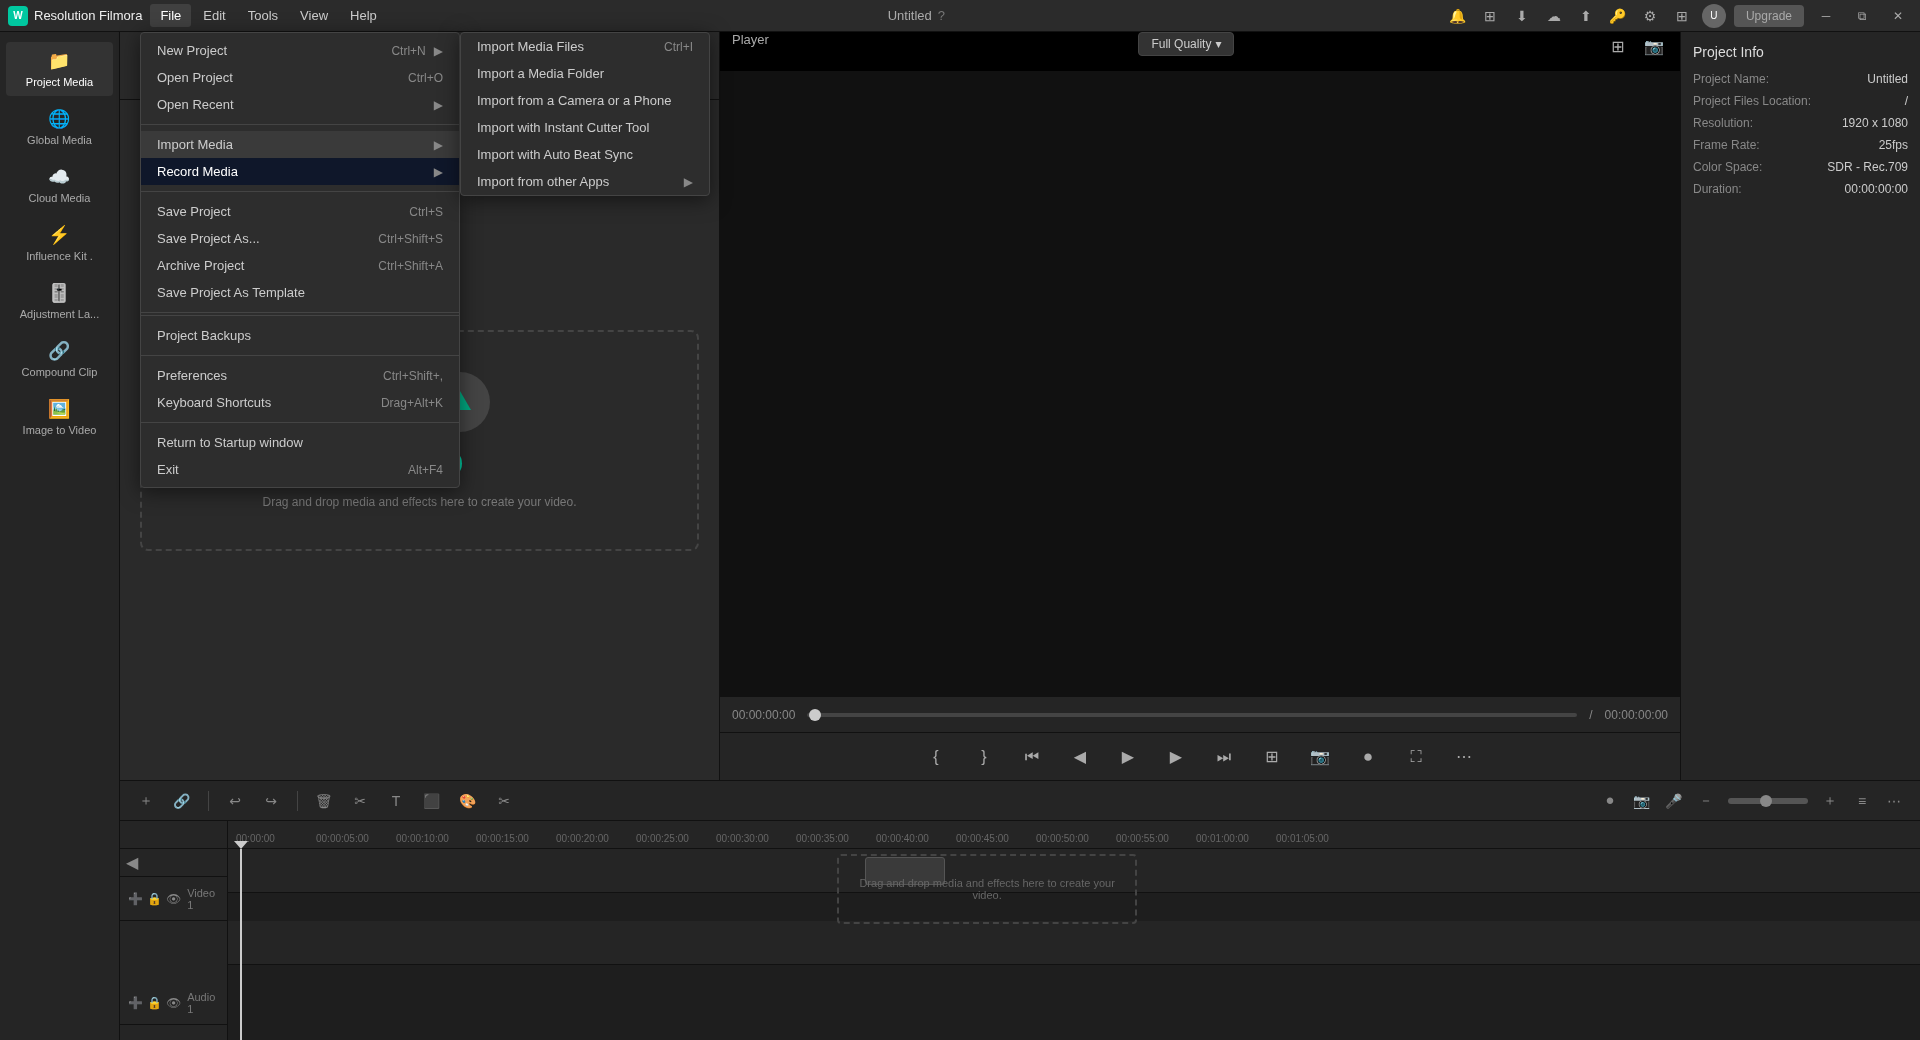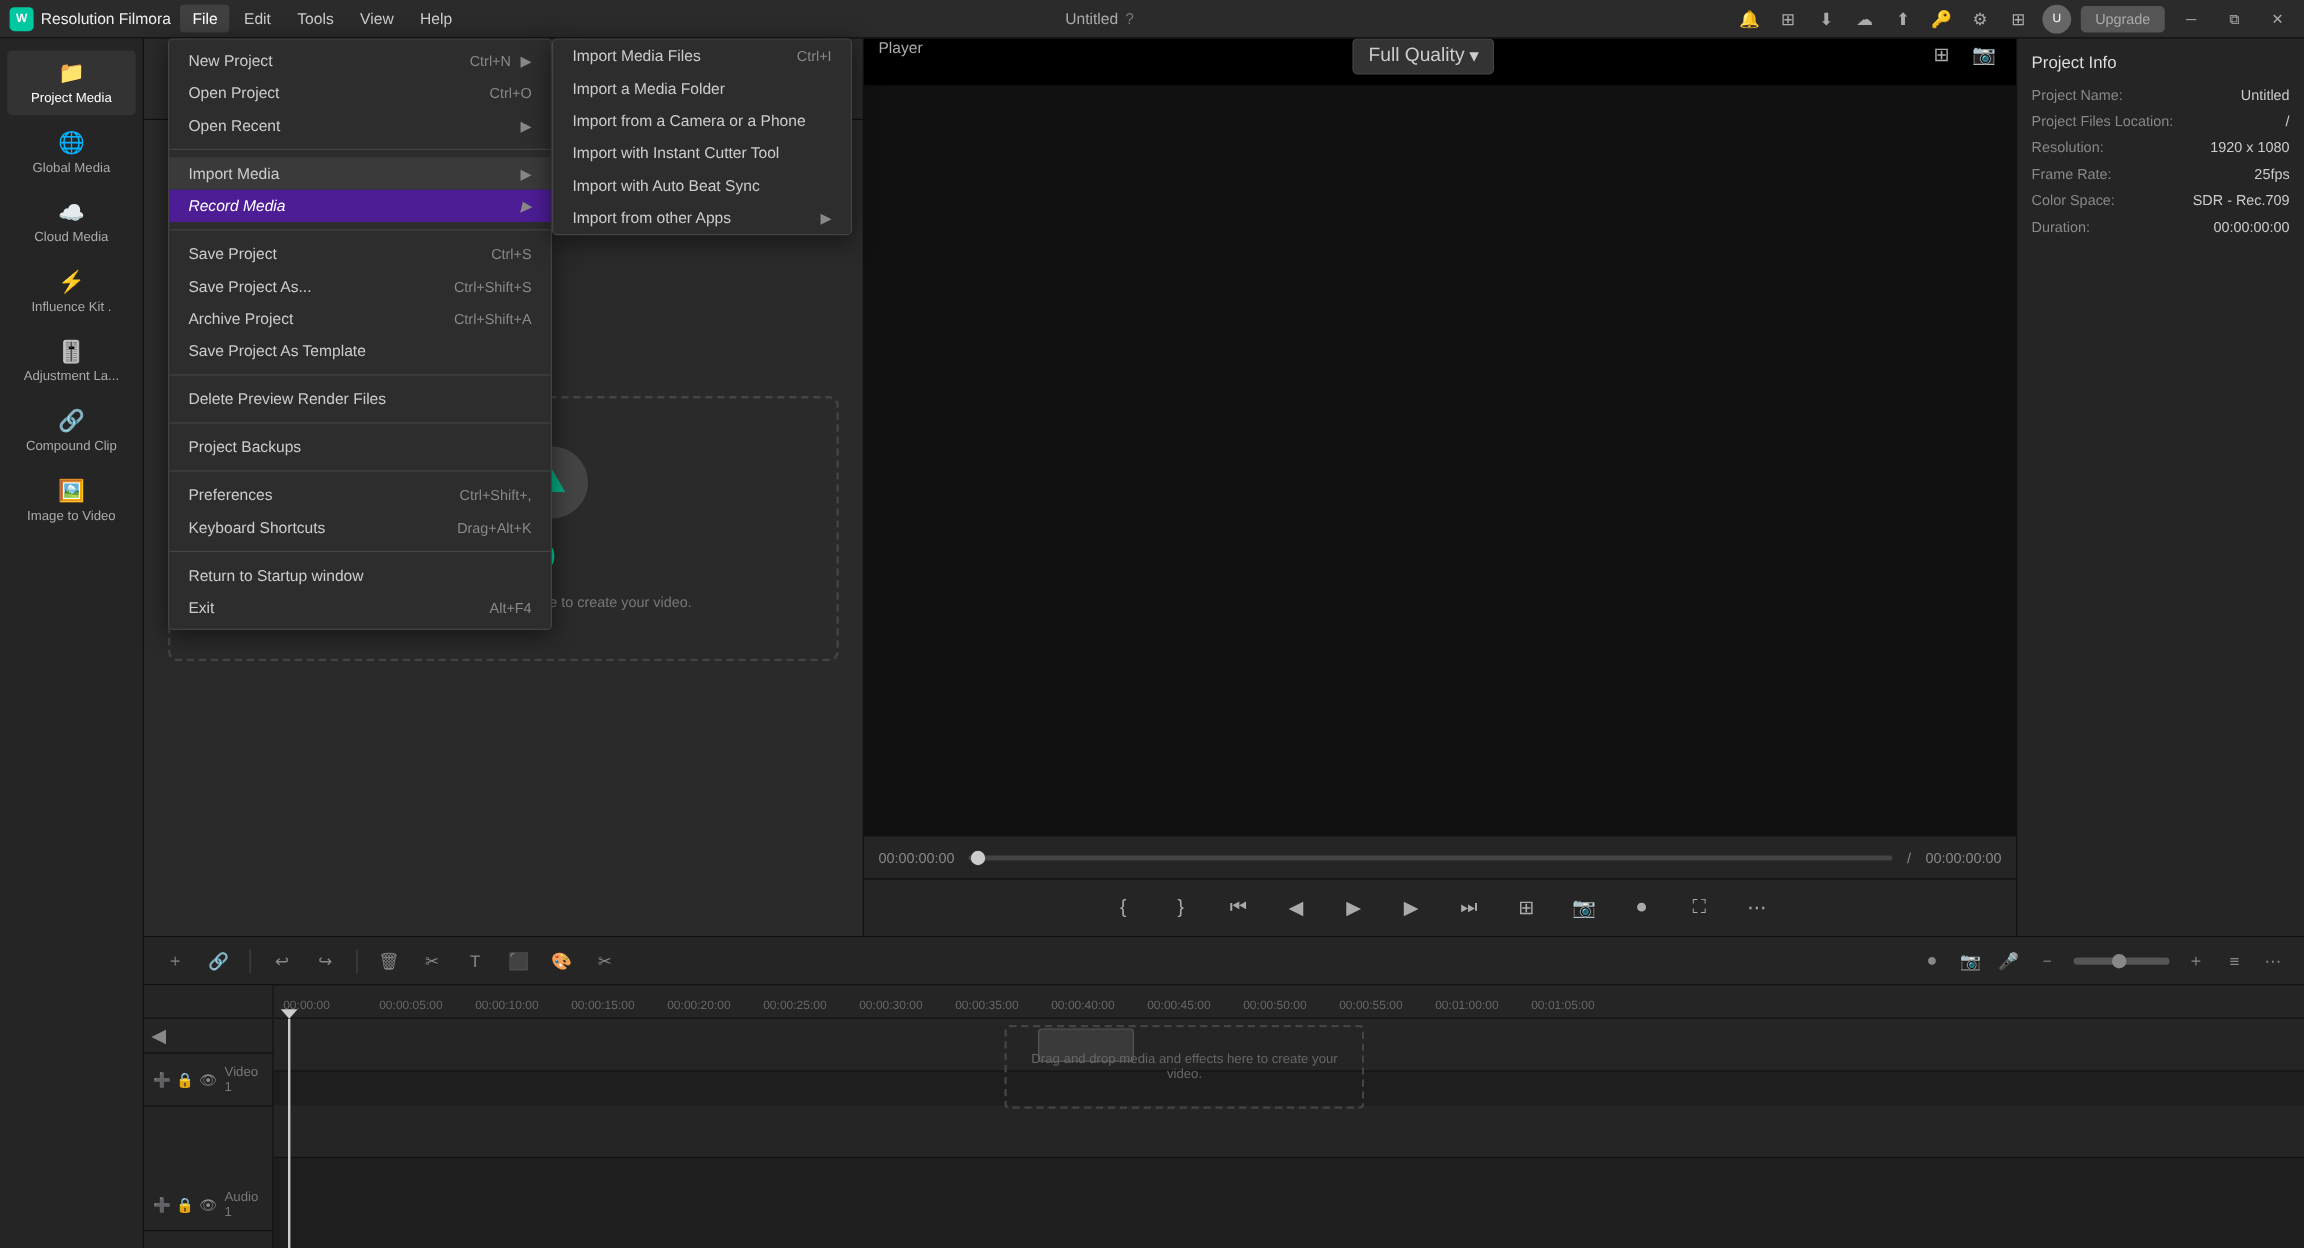--- a/index.html
+++ b/index.html
@@ -49,21 +49,21 @@
     .logo-circle { width: 60px; height: 60px; border-radius: 50%; background: #333; display: flex; align-items: center; justify-content: center; font-size: 28px; }
     .logo-circle.green { color: #00c8a0; }
     #import-btn { background: #00c8a0; color: white; border: none; padding: 8px 24px; border-radius: 20px; cursor: pointer; font-size: 13px; font-weight: 500; }
     #import-text { color: #777; font-size: 12px; text-align: center; }
     .dashed-border { border: 2px dashed #444; border-radius: 8px; padding: 40px; display: flex; flex-direction: column; align-items: center; gap: 16px; width: 100%; }
 
     
     #player-area { flex: 1; background: #1e1e1e; display: flex; flex-direction: column; }
     #player-header { height: 40px; background: #000000; border-bottom: 1px solid #111; display: flex; align-items: flex-start; justify-content: space-between; padding: 0 12px; }
     #player-label { color: #aaa; font-size: 13px; }
-    #quality-btn { background: #333; border: 1px solid #444; color: #ccc; padding: 4px 12px; border-radius: 4px; cursor: pointer; font-size: 16px; display: flex; align-items: center; gap: 4px; }
+    #quality-btn { background: #333; border: 1px solid #444; color: #ccc; padding: 4px 12px; border-radius: 4px; cursor: pointer; font-size: 12px; display: flex; align-items: center; gap: 4px; }
     #player-icons { display: flex; gap: 8px; }
     .player-icon-btn { width: 28px; height: 28px; display: flex; align-items: center; justify-content: center; cursor: pointer; color: #aaa; font-size: 16px; border-radius: 3px; }
     #player-canvas { flex: 1; background: #111; position: relative; display: flex; align-items: center; justify-content: center; }
     #player-progress { height: 36px; background: #252525; display: flex; align-items: center; padding: 0 12px; gap: 12px; border-top: 1px solid #111; }
     #progress-bar { flex: 1; height: 4px; background: #444; border-radius: 2px; position: relative; }
     #progress-handle { position: absolute; left: 2px; top: -4px; width: 12px; height: 12px; border-radius: 50%; background: #ccc; cursor: pointer; }
     .time-text { color: #888; font-size: 12px; }
     #player-controls { height: 48px; background: #252525; display: flex; align-items: center; justify-content: center; gap: 16px; border-top: 1px solid #111; }
     .ctrl-btn { width: 32px; height: 32px; display: flex; align-items: center; justify-content: center; cursor: pointer; color: #aaa; font-size: 16px; border-radius: 4px; }
 
@@ -106,21 +106,21 @@
     .menu-shortcut { color: #888; font-size: 12px; }
     .menu-arrow { color: #888; font-size: 12px; }
     .menu-separator { height: 1px; background: #444; margin: 2px 0; }
 
     
     #import-submenu { position: absolute; top: 32px; left: 460px; background: #2d2d2d; border: 1px solid #444; border-radius: 4px; min-width: 250px; z-index: 1001; box-shadow: 0 4px 20px rgba(0,0,0,0.5); }
     .import-menu-row { display: flex; align-items: flex-end; justify-content: space-between; padding: 6px 16px; cursor: pointer; color: #ccc; font-size: 13px; }
     .import-shortcut { color: #888; font-size: 12px; }
 
     
-    .menu-row.highlighted { background: #4c1d95; color: #fff; font-style: italic; }
+    .menu-row.highlighted { background: #0f172a; color: #fff; }
 
     #timeline-right-toolbar { display: flex; align-items: center; gap: 4px; margin-left: auto; }
   </style>
 </head>
 <body>
 
 <div id="titlebar">
   <div id="titlebar-left">
     <div id="app-logo">
       <div class="logo-icon">
@@ -427,25 +427,20 @@
     </div>
     <div class="menu-row">
       <span class="menu-row-label">Archive Project</span>
       <span class="menu-shortcut">Ctrl+Shift+A</span>
     </div>
     <div class="menu-row">
       <span class="menu-row-label">Save Project As Template</span>
     </div>
   </div>
   <div class="menu-separator"></div>
-  <div class="menu-section">
-    <div class="menu-row">
-      <span class="menu-row-label">Delete Preview Render Files</span>
-    </div>
-  </div>
   <div class="menu-separator"></div>
   <div class="menu-section">
     <div class="menu-row">
       <span class="menu-row-label">Project Backups</span>
     </div>
   </div>
   <div class="menu-separator"></div>
   <div class="menu-section">
     <div class="menu-row">
       <span class="menu-row-label">Preferences</span>

